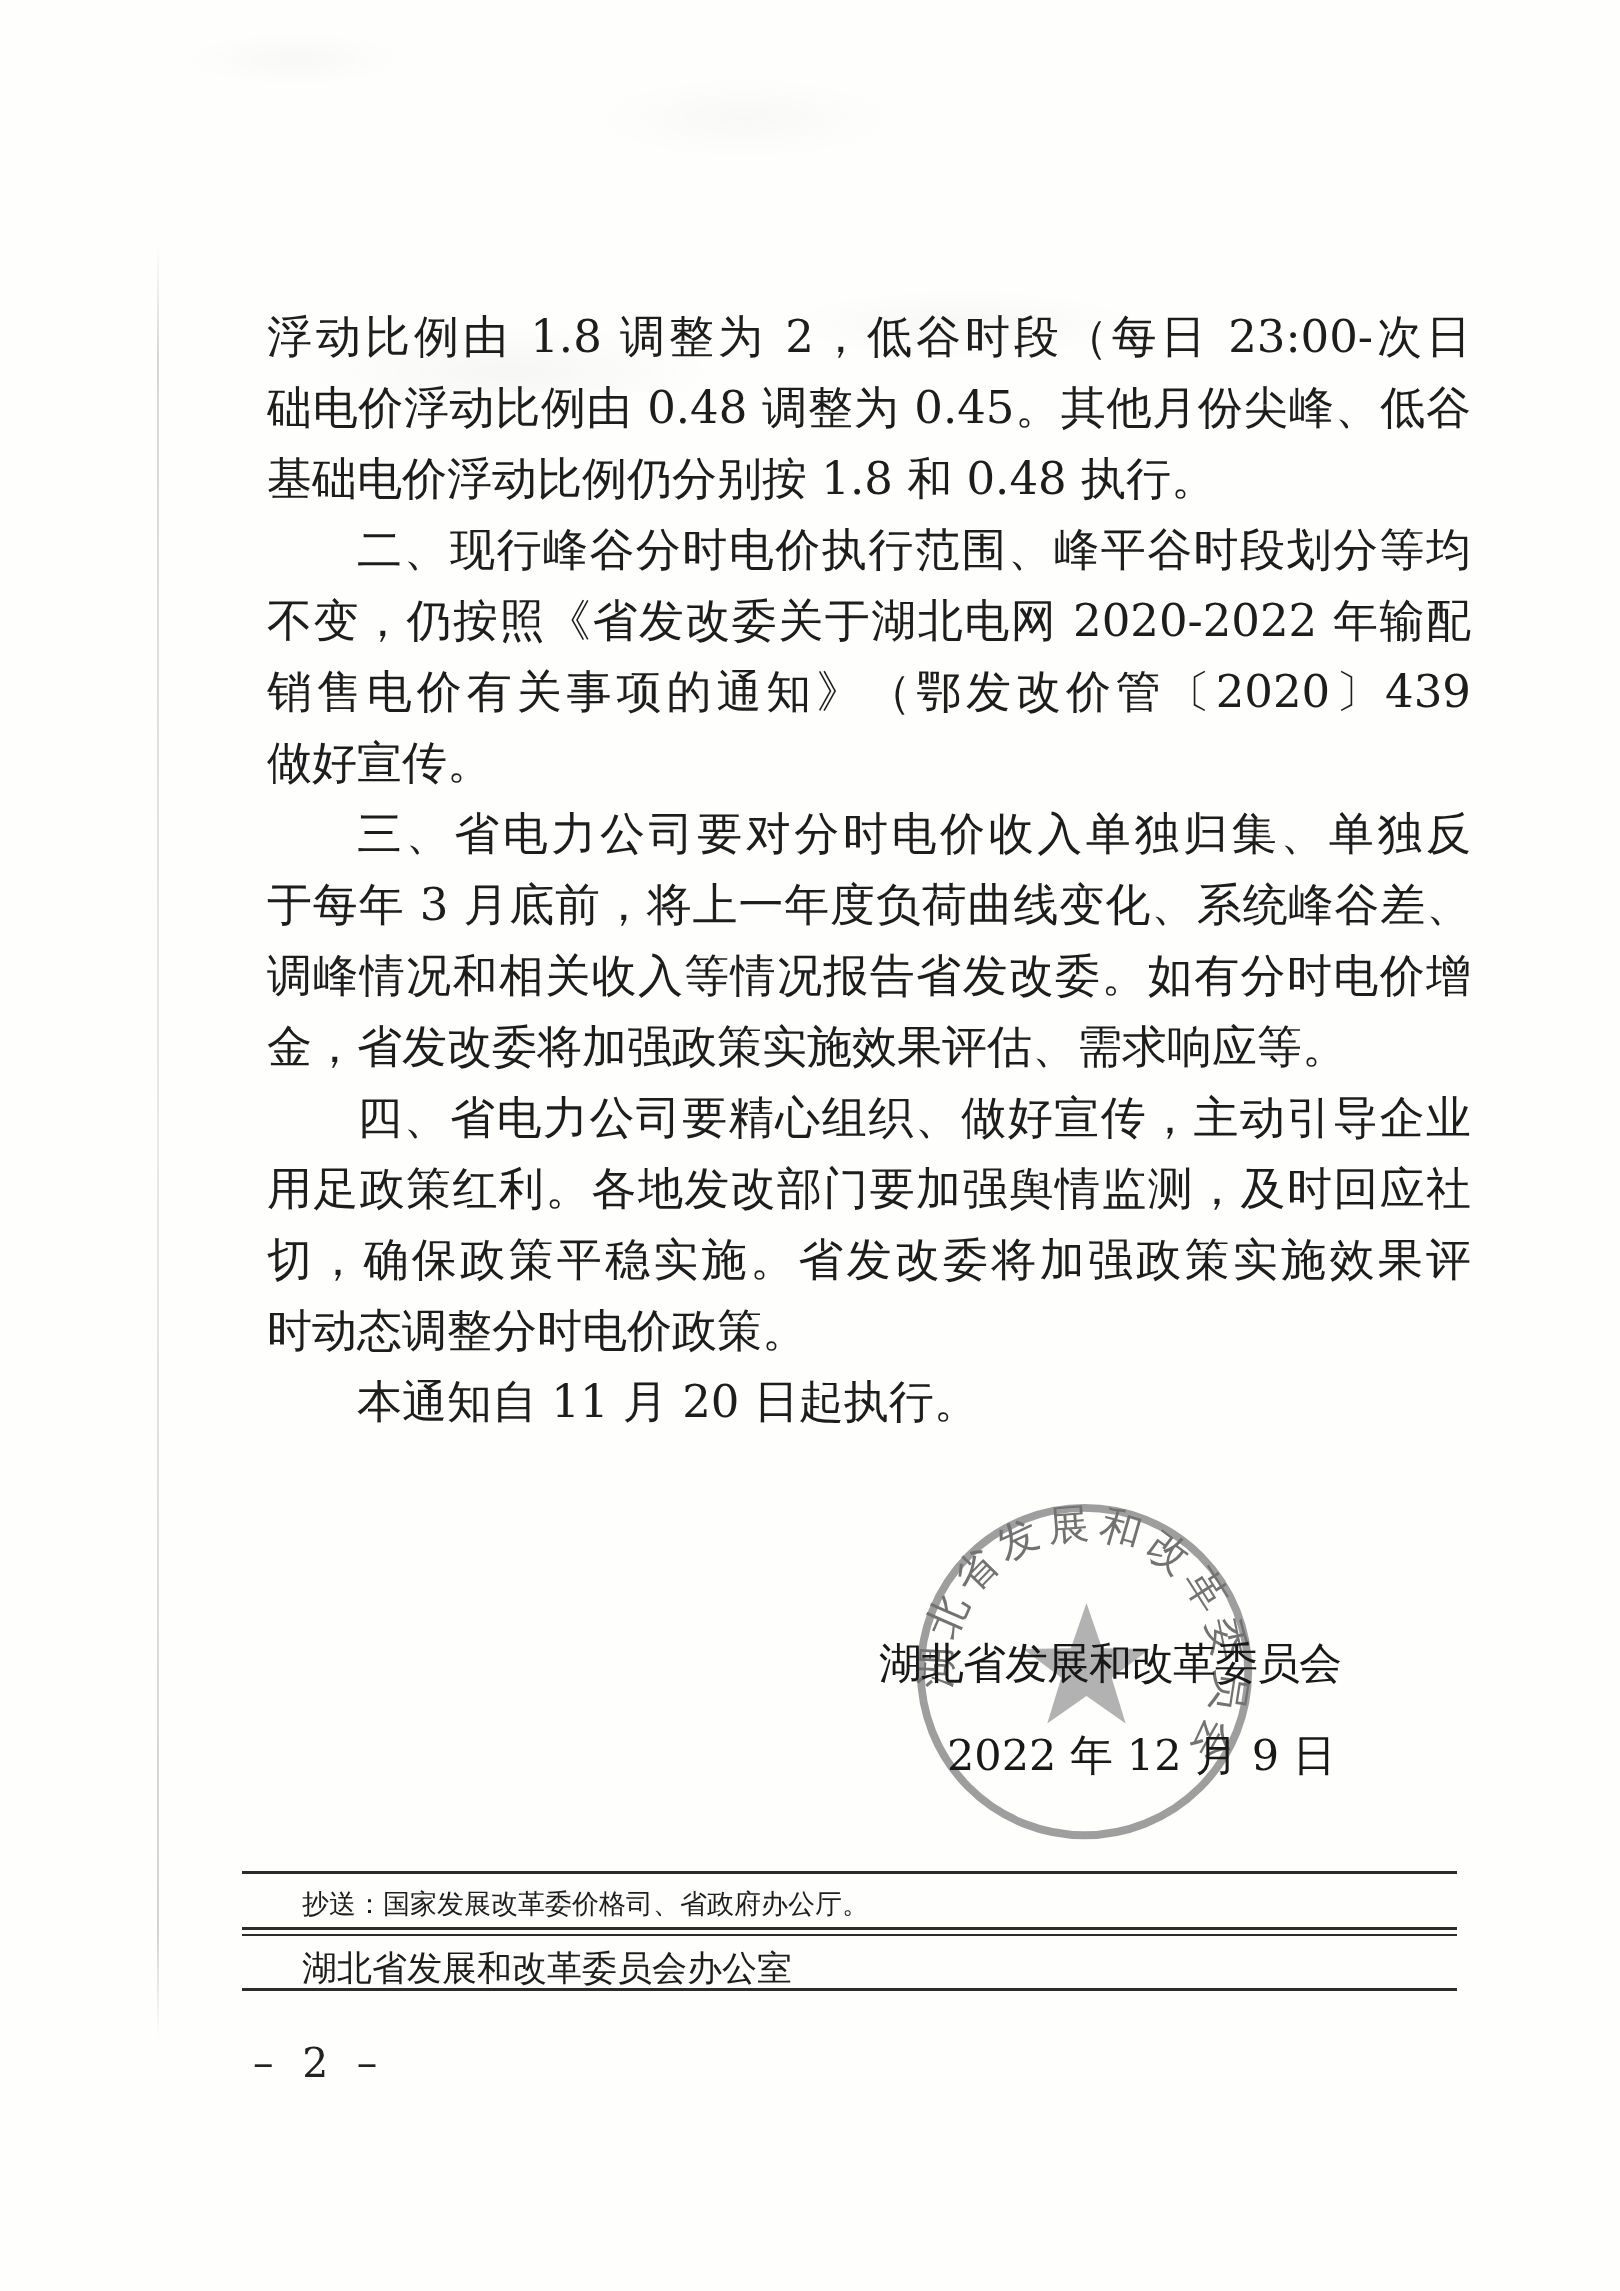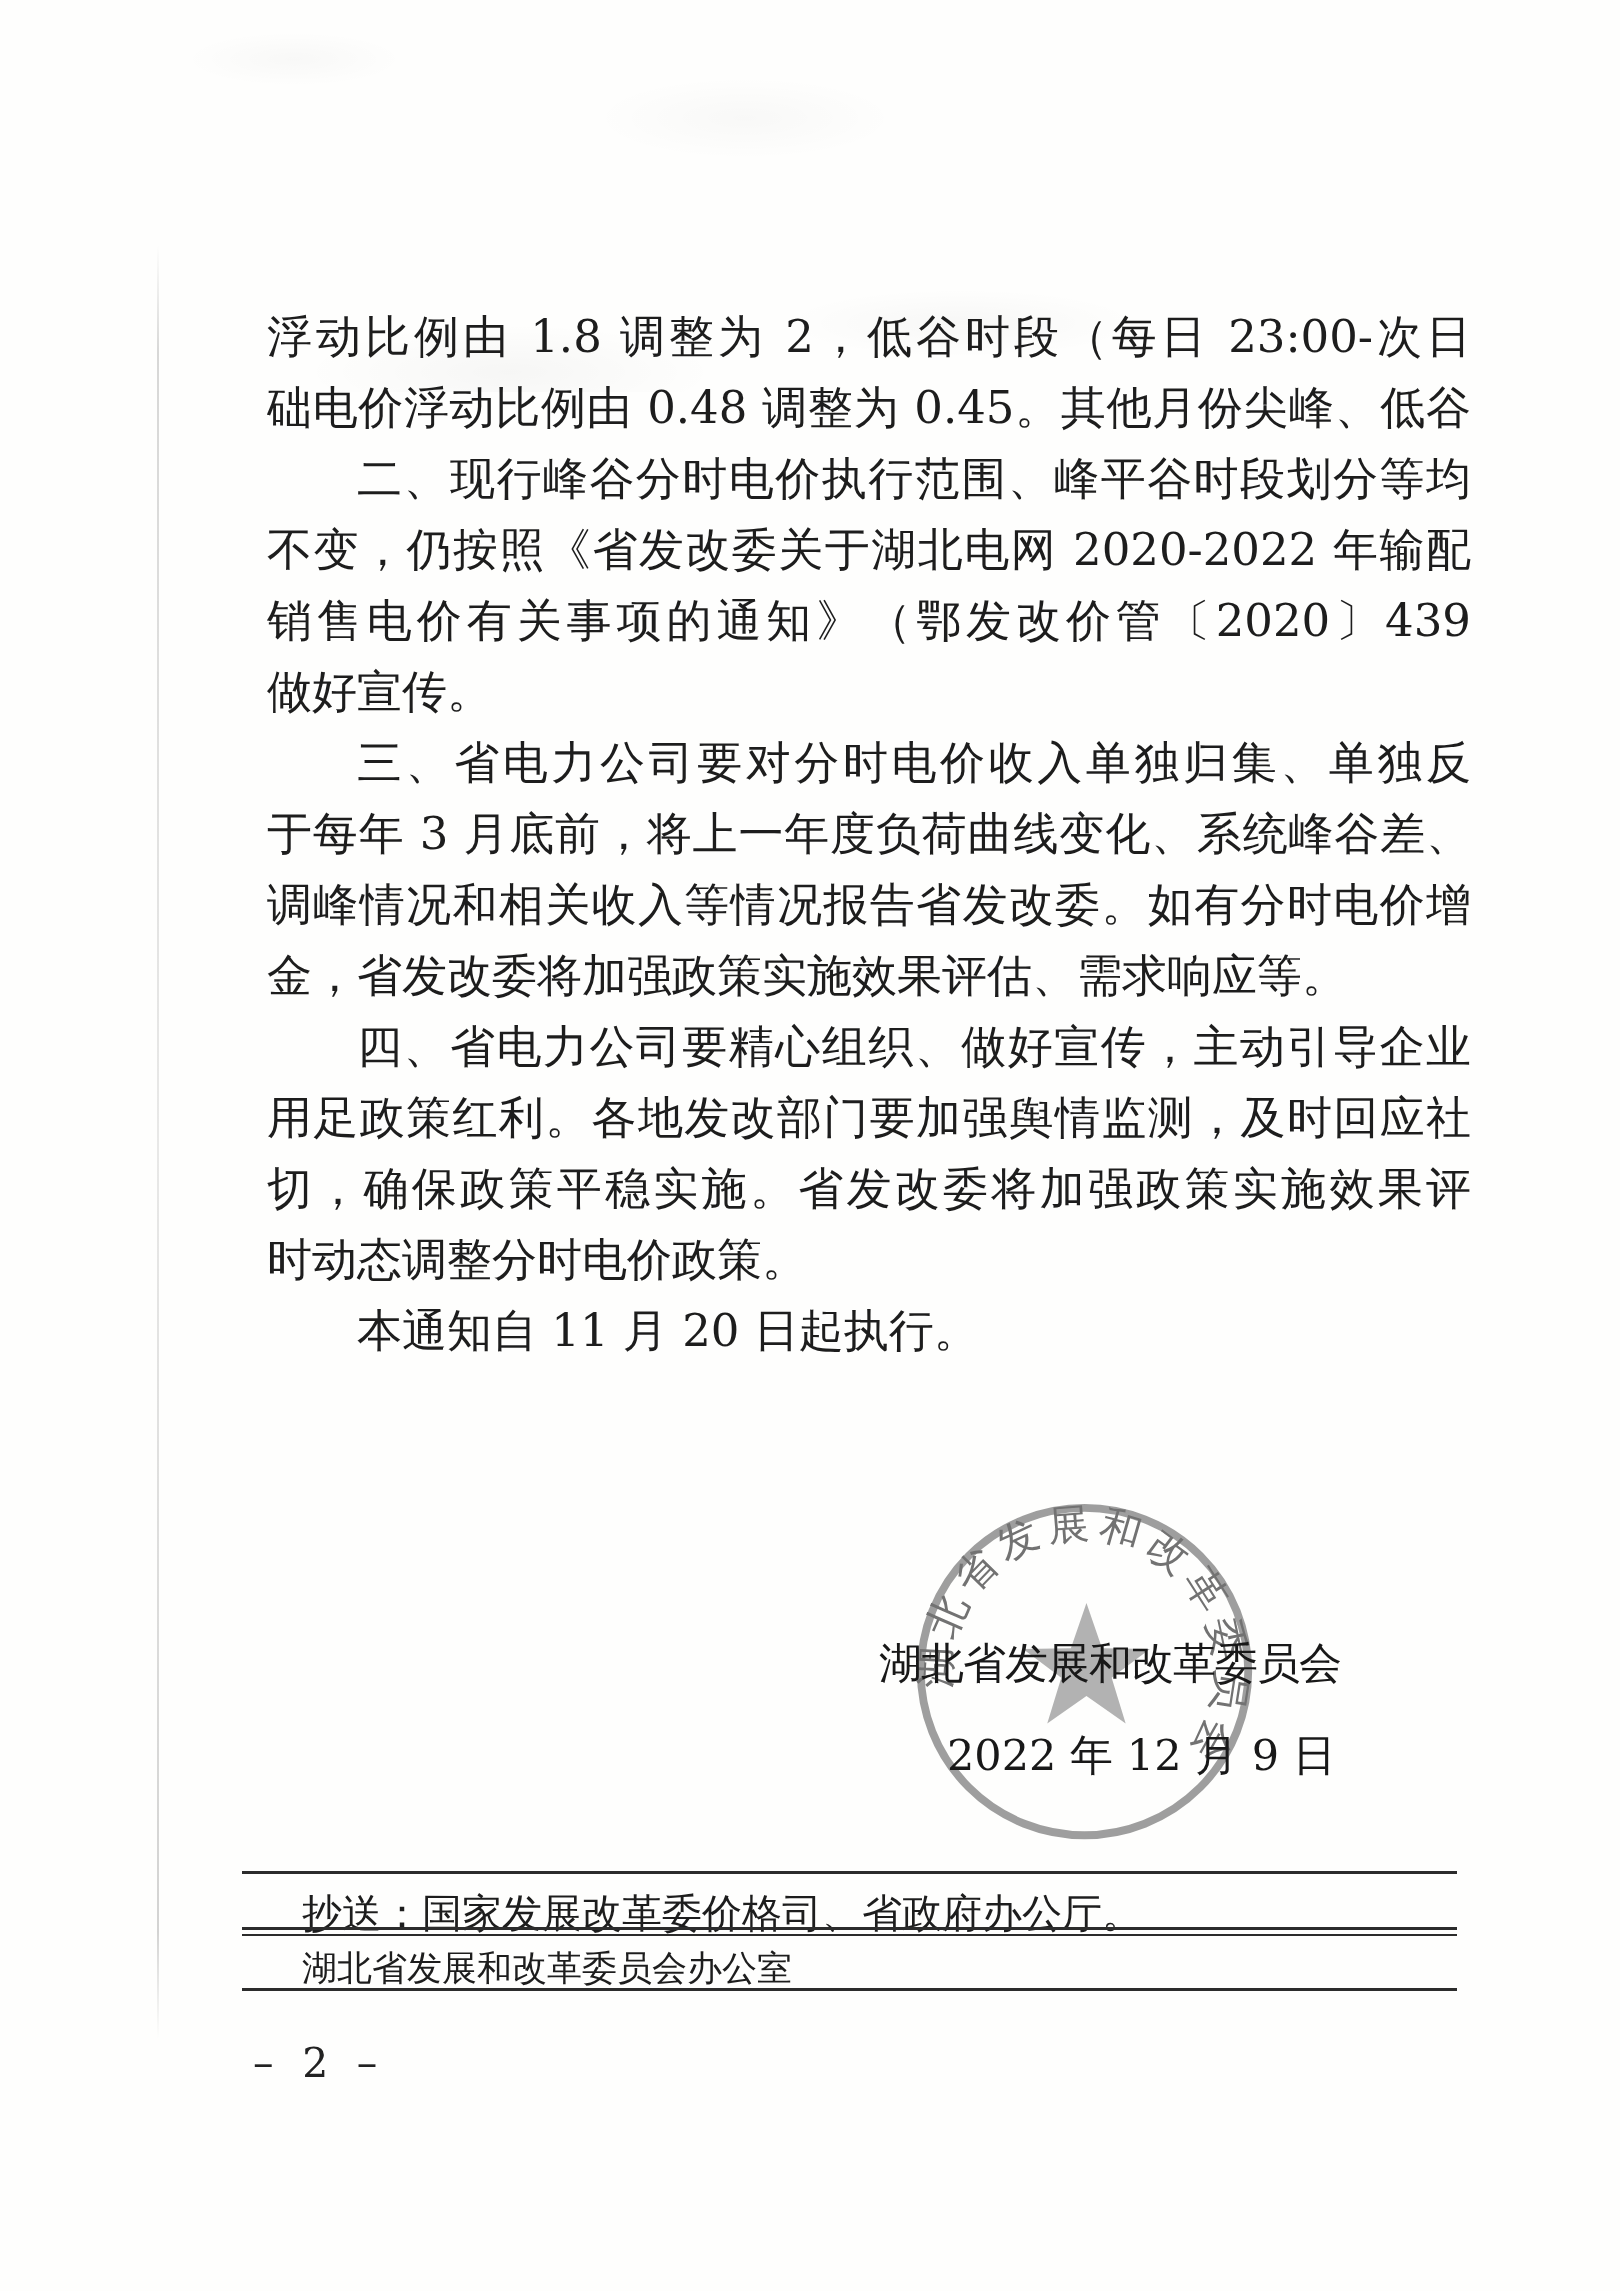--- a/index.html
+++ b/index.html
@@ -35,37 +35,38 @@
     font-size:43px;letter-spacing:-1px;white-space:nowrap;}
   .sig-date{position:absolute;left:947px;top:1707px;width:490px;color:#181818;
     font-size:43px;white-space:nowrap;margin-top:20px;}
   
   .rule{position:absolute;left:242px;width:1215px;background:#2c2c2c;}
   .rule.r1{top:1871px;height:2.9px;}
   .rule.r2a{top:1927px;height:2.9px;}
   .rule.r2b{top:1934px;height:2px;}
   .rule.r3{top:1988px;height:2.9px;}
   .f-row1{position:absolute;left:302px;top:1886px;width:1156px;color:#1d1d1d;
-    font-size:40px;white-space:nowrap;}
+    font-size:27px;white-space:nowrap;}
   .f-row2{position:absolute;left:302px;top:1945px;width:1103px;color:#1d1d1d;
     font-size:35px;display:flex;justify-content:flex-start;white-space:nowrap;}
   .page-num{position:absolute;left:253px;top:2039px;color:#222;
     font-size:41px;letter-spacing:7.8px;white-space:nowrap;}
 </style>
 </head>
 <body>
 
 <div class="page">
 
   <div class="noise-layer"></div>
   <div class="fold-line"></div>
 
   <div class="doc-body">
     <div class="bline">浮动比例由 1.8 调整为 2，低谷时段（每日 23:00-次日 7:00）基</div>
     <div class="bline">础电价浮动比例由 0.48 调整为 0.45。其他月份尖峰、低谷时段</div>
+    <div class="bline end">基础电价浮动比例仍分别按 1.8 和 0.48 执行。</div>
     <div class="bline ind">二、现行峰谷分时电价执行范围、峰平谷时段划分等均保持</div>
     <div class="bline">不变，仍按照《省发改委关于湖北电网 2020-2022 年输配电价和</div>
     <div class="bline">销售电价有关事项的通知》（鄂发改价管〔2020〕439 号）有关</div>
     <div class="bline end">做好宣传。</div>
     <div class="bline ind">三、省电力公司要对分时电价收入单独归集、单独反映，并</div>
     <div class="bline">于每年 3 月底前，将上一年度负荷曲线变化、系统峰谷差、用户</div>
     <div class="bline">调峰情况和相关收入等情况报告省发改委。如有分时电价增收资</div>
     <div class="bline end">金，省发改委将加强政策实施效果评估、需求响应等。</div>
     <div class="bline ind">四、省电力公司要精心组织、做好宣传，主动引导企业用好</div>
     <div class="bline">用足政策红利。各地发改部门要加强舆情监测，及时回应社会关</div>

